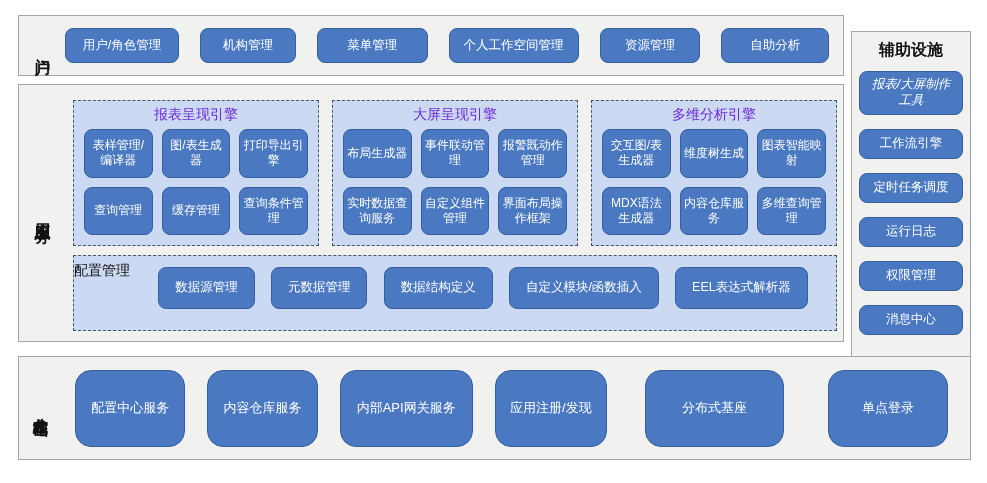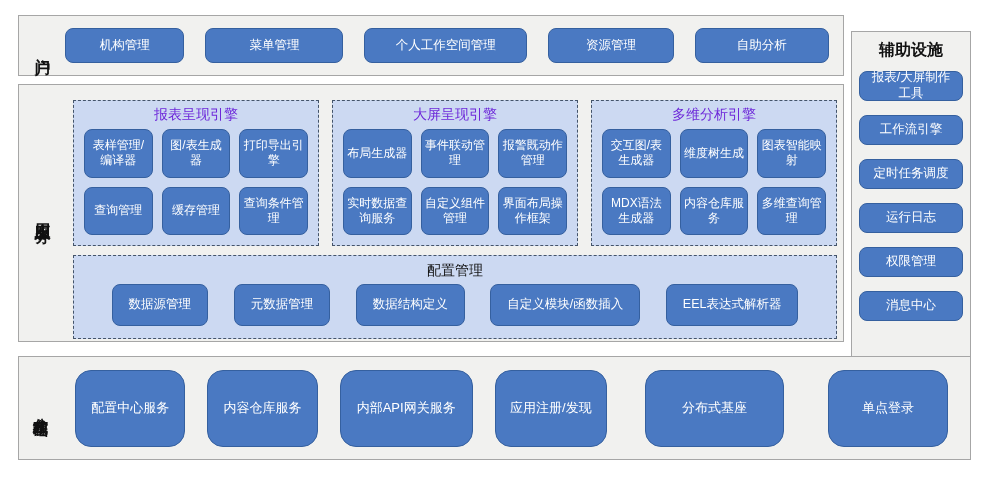--- a/index.html
+++ b/index.html
@@ -33,45 +33,46 @@
   .app-content{flex:1;display:flex;flex-direction:column;padding:15px 6px 10px 8px;box-sizing:border-box;}
   .engines-row{display:flex;gap:13px;}
   .engine-box{flex:1;background:#ccd9f2;border:1.5px dashed #44546a;box-sizing:border-box;
               height:146px;display:flex;flex-direction:column;}
   .engine-title{text-align:center;font-size:14px;color:#6d28d9;padding:5px 0 2px;}
   .engine-grid{flex:1;display:grid;grid-template-columns:repeat(3,1fr);grid-auto-rows:1fr;
                gap:9px;padding:3px 10px 10px;}
   .engine-grid .btn{font-size:12px;padding:2px 3px;}
 
   .config-box{margin-top:9px;background:#ccd9f2;border:1.5px dashed #44546a;box-sizing:border-box;
-              flex:1;display:flex;flex-direction:column;}
+              flex:1;display:flex;flex-direction:row;}
   .config-title{text-align:center;font-size:14px;color:#111;padding:6px 0 2px;}
   .config-row{flex:1;display:flex;align-items:center;justify-content:space-evenly;padding:2px 12px 12px;}
   .config-row .btn{height:42px;font-size:12.5px;padding:2px 16px;}
   .cb0{min-width:92px;} .cb1{min-width:92px;} .cb2{min-width:106px;} .cb3{min-width:148px;} .cb4{min-width:132px;}
 
   
   .aux-title{font-weight:bold;font-size:16px;color:#111;padding:8px 0 10px;text-align:center;}
   .aux-stack{display:flex;flex-direction:column;gap:14px;align-items:center;width:100%;}
   .aux-stack .btn{width:104px;height:30px;font-size:12.5px;}
-  .aux-stack .btn.two-line{height:30px;}
+  .aux-stack .btn.two-line{height:44px;font-style:italic;}
 
   
   .dist-row{flex:1;display:flex;align-items:center;gap:22px;padding:0 22px 0 14px;}
   .dist-row .btn{height:77px;border-radius:16px;font-size:13px;}
   .db0{flex:1;} .db1{flex:1;} .db2{flex:1.24;} .db3{flex:1.02;} .db4{flex:1.3;margin-left:16px;} .db5{flex:1.1;margin-left:22px;}
 </style>
 </head>
 <body>
 
 <div class="canvas">
 
   <div class="section sec-portal">
     <div class="v-label">门户</div>
     <div class="portal-row">
+      <div class="btn pb0">用户/角色管理</div>
       <div class="btn pb1">机构管理</div>
       <div class="btn pb2">菜单管理</div>
       <div class="btn pb3">个人工作空间管理</div>
       <div class="btn pb4">资源管理</div>
       <div class="btn pb5">自助分析</div>
     </div>
   </div>
 
   <div class="section sec-app">
     <div class="v-label">应用服务</div>

